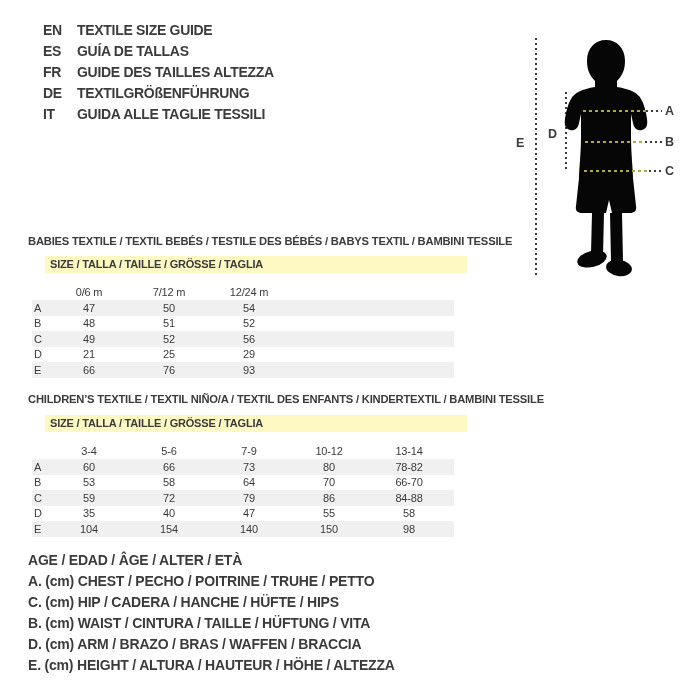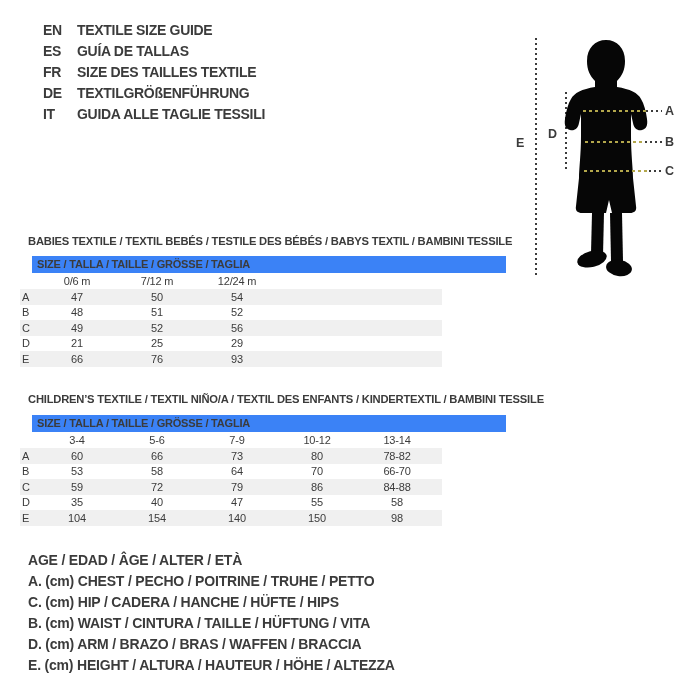--- a/index.html
+++ b/index.html
@@ -16,25 +16,25 @@
   
   .vdots{width:2px;background-image:repeating-linear-gradient(180deg,#3b3b3b 0 2px,transparent 2px 5px);}
   .hdots{height:2px;background-image:repeating-linear-gradient(90deg,#3b3b3b 0 2px,transparent 2px 5px);}
   .hdash-y{height:2px;background-image:repeating-linear-gradient(90deg,#b3a74b 0 3px,transparent 3px 6px);}
   .mlabel{font-size:12.5px;font-weight:700;letter-spacing:-0.2px;}
 
   
   .sec-title{left:28px;font-size:11.2px;letter-spacing:-0.2px;font-weight:600;white-space:nowrap;}
 
   
-  .size-bar{left:32px;width:474px;height:17px;background:#3b82f6;font-size:11px;font-weight:600;
+  .size-bar{left:45px;width:422px;height:17px;background:#fef9c3;font-size:11px;font-weight:600;
             line-height:17px;padding-left:5px;box-sizing:border-box;letter-spacing:-0.2px;}
 
   
-  .table{left:20px;width:422px;}
+  .table{left:32px;width:422px;margin-top:11px;}
   .trow{display:flex;align-items:center;height:15.5px;font-size:11px;letter-spacing:-0.2px;}
   .trow.thead{height:16px;}
   .trow.stripe{background:#f0f0f0;}
   .tlabel{width:17px;padding-left:2px;box-sizing:border-box;}
   .tcell{width:80px;text-align:center;}
 
   
   .legend{left:28px;top:550px;font-size:14px;line-height:21px;letter-spacing:-0.2px;font-weight:600;}
 </style>
 </head>
@@ -44,21 +44,21 @@
   <div class="lang-row">
     <span class="lang-code">EN</span>
     <span>TEXTILE SIZE GUIDE</span>
   </div>
   <div class="lang-row">
     <span class="lang-code">ES</span>
     <span>GUÍA DE TALLAS</span>
   </div>
   <div class="lang-row">
     <span class="lang-code">FR</span>
-    <span>SIZE DES TAILLES TEXTILE</span>
+    <span>GUIDE DES TAILLES ALTEZZA</span>
   </div>
   <div class="lang-row">
     <span class="lang-code">DE</span>
     <span>TEXTILGRÖßENFÜHRUNG</span>
   </div>
   <div class="lang-row">
     <span class="lang-code">IT</span>
     <span>GUIDA ALLE TAGLIE TESSILI</span>
   </div>
 </div>

